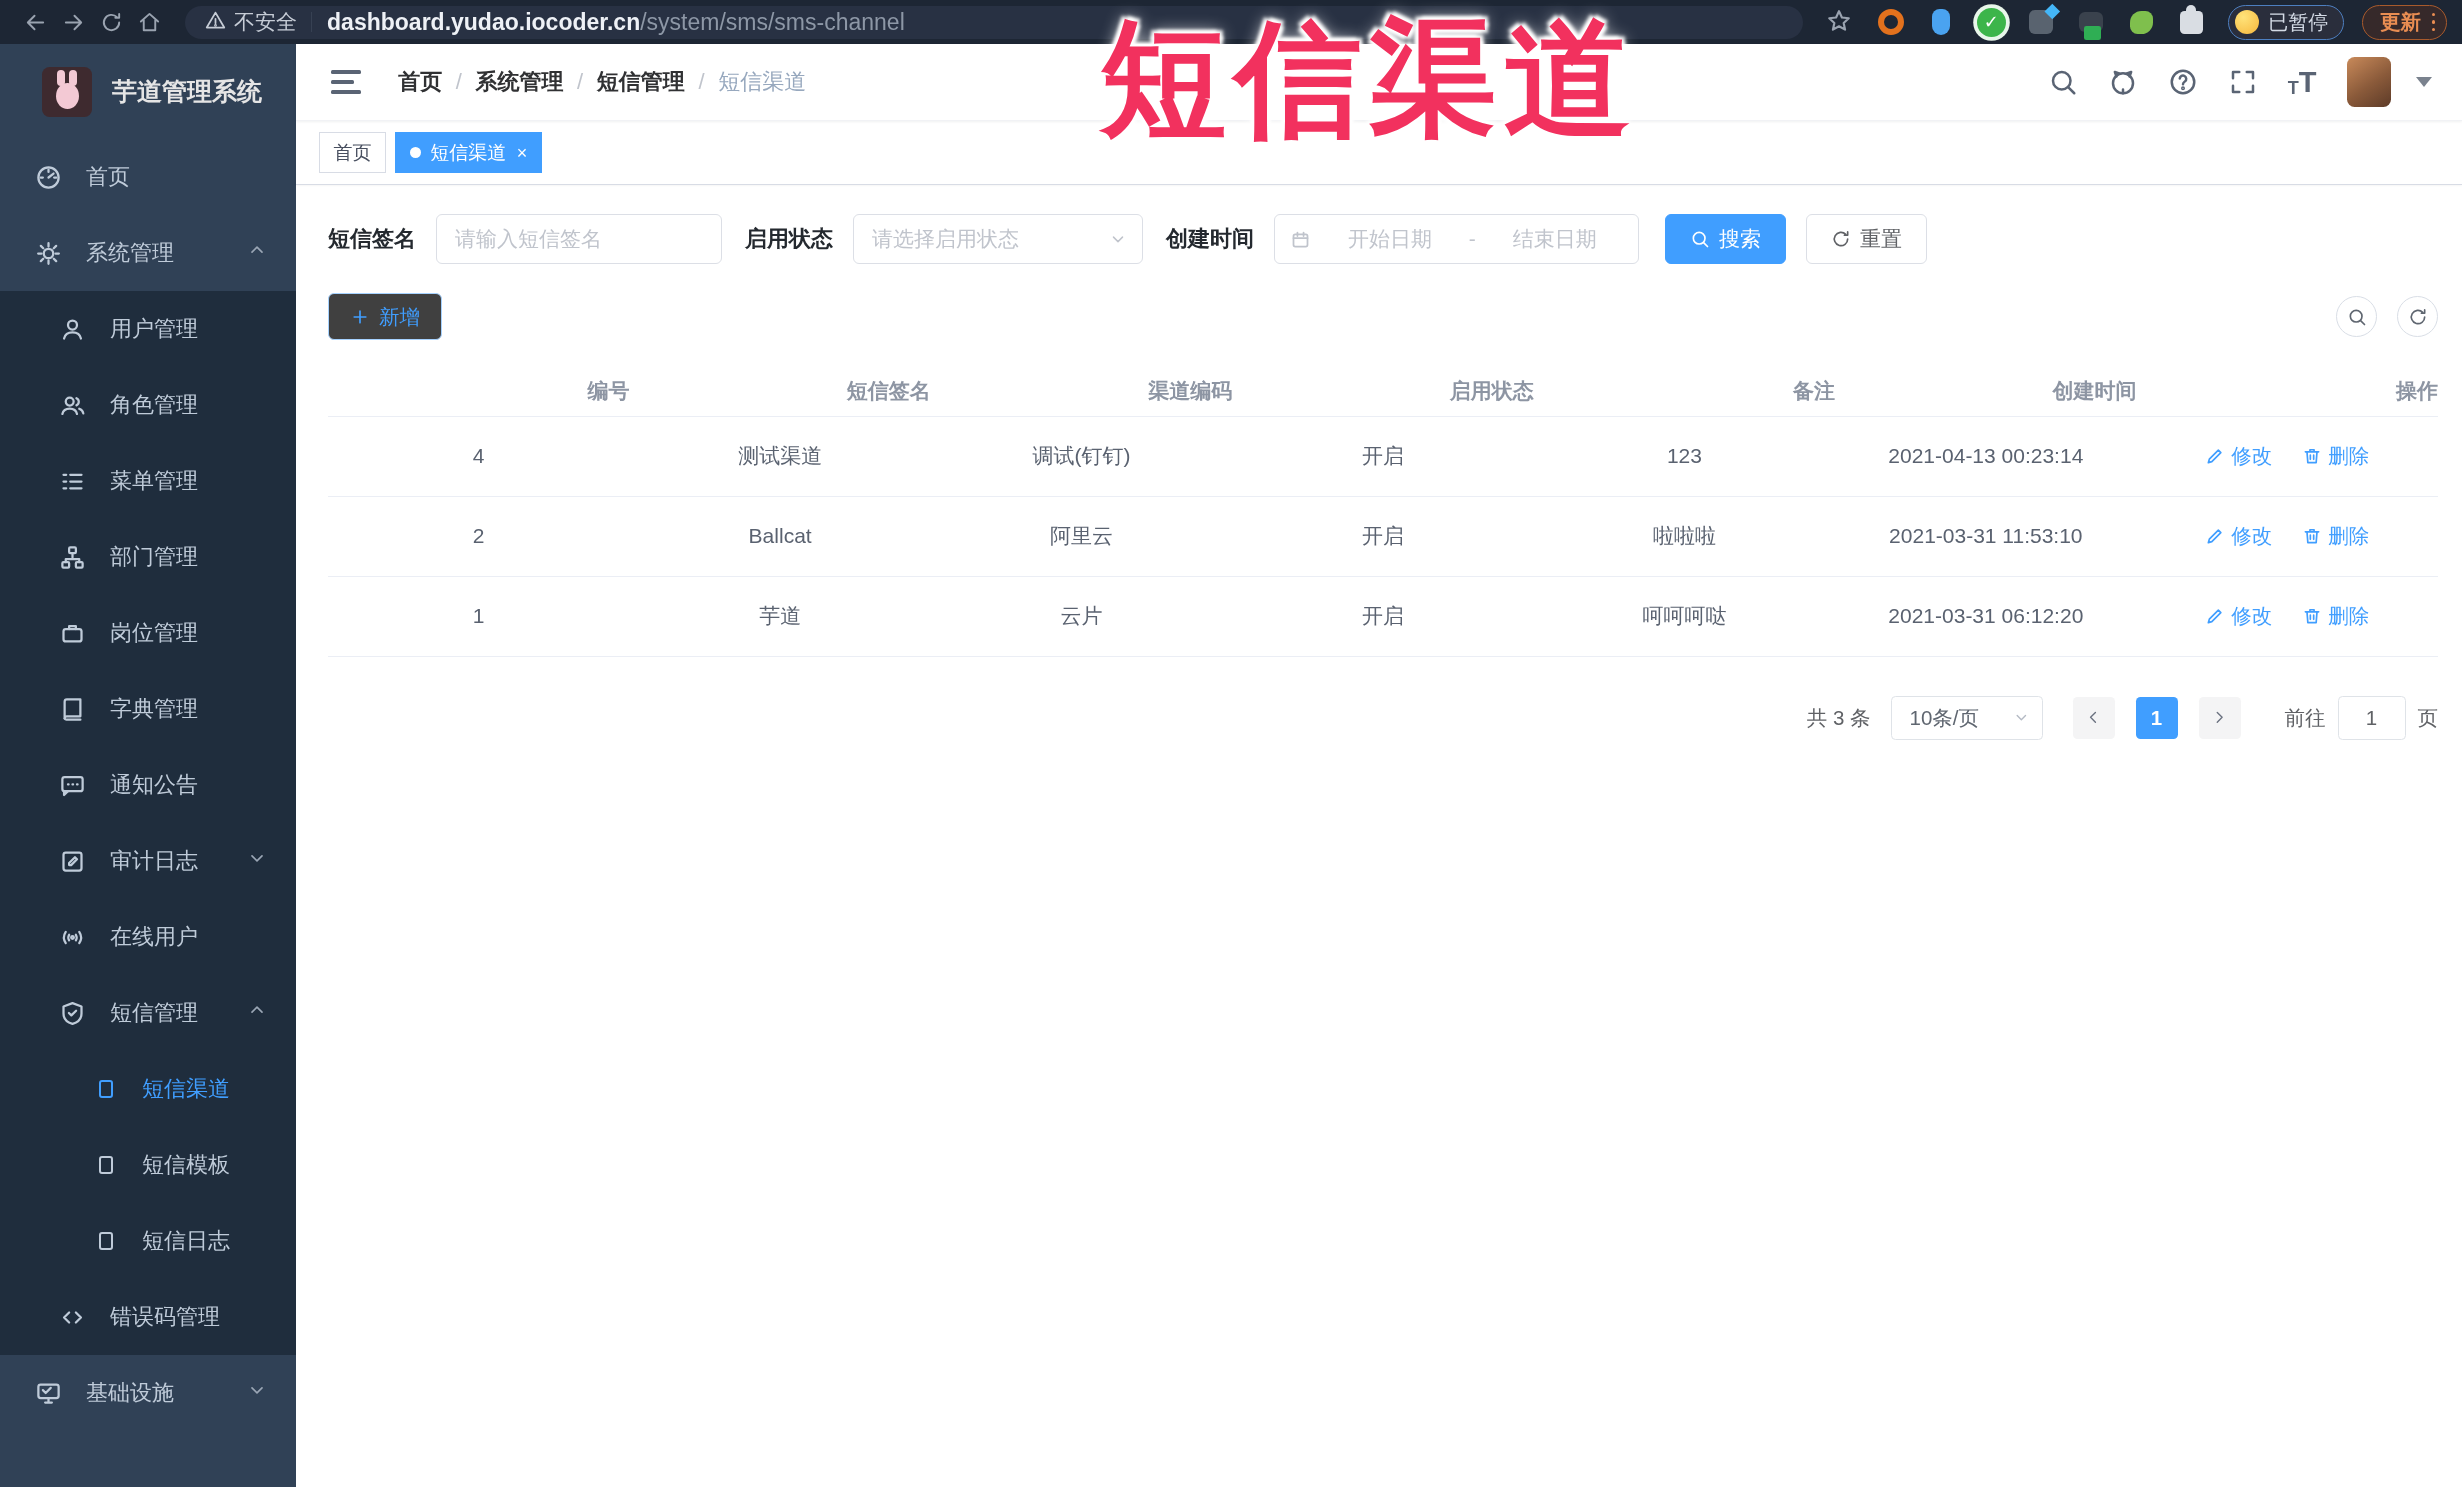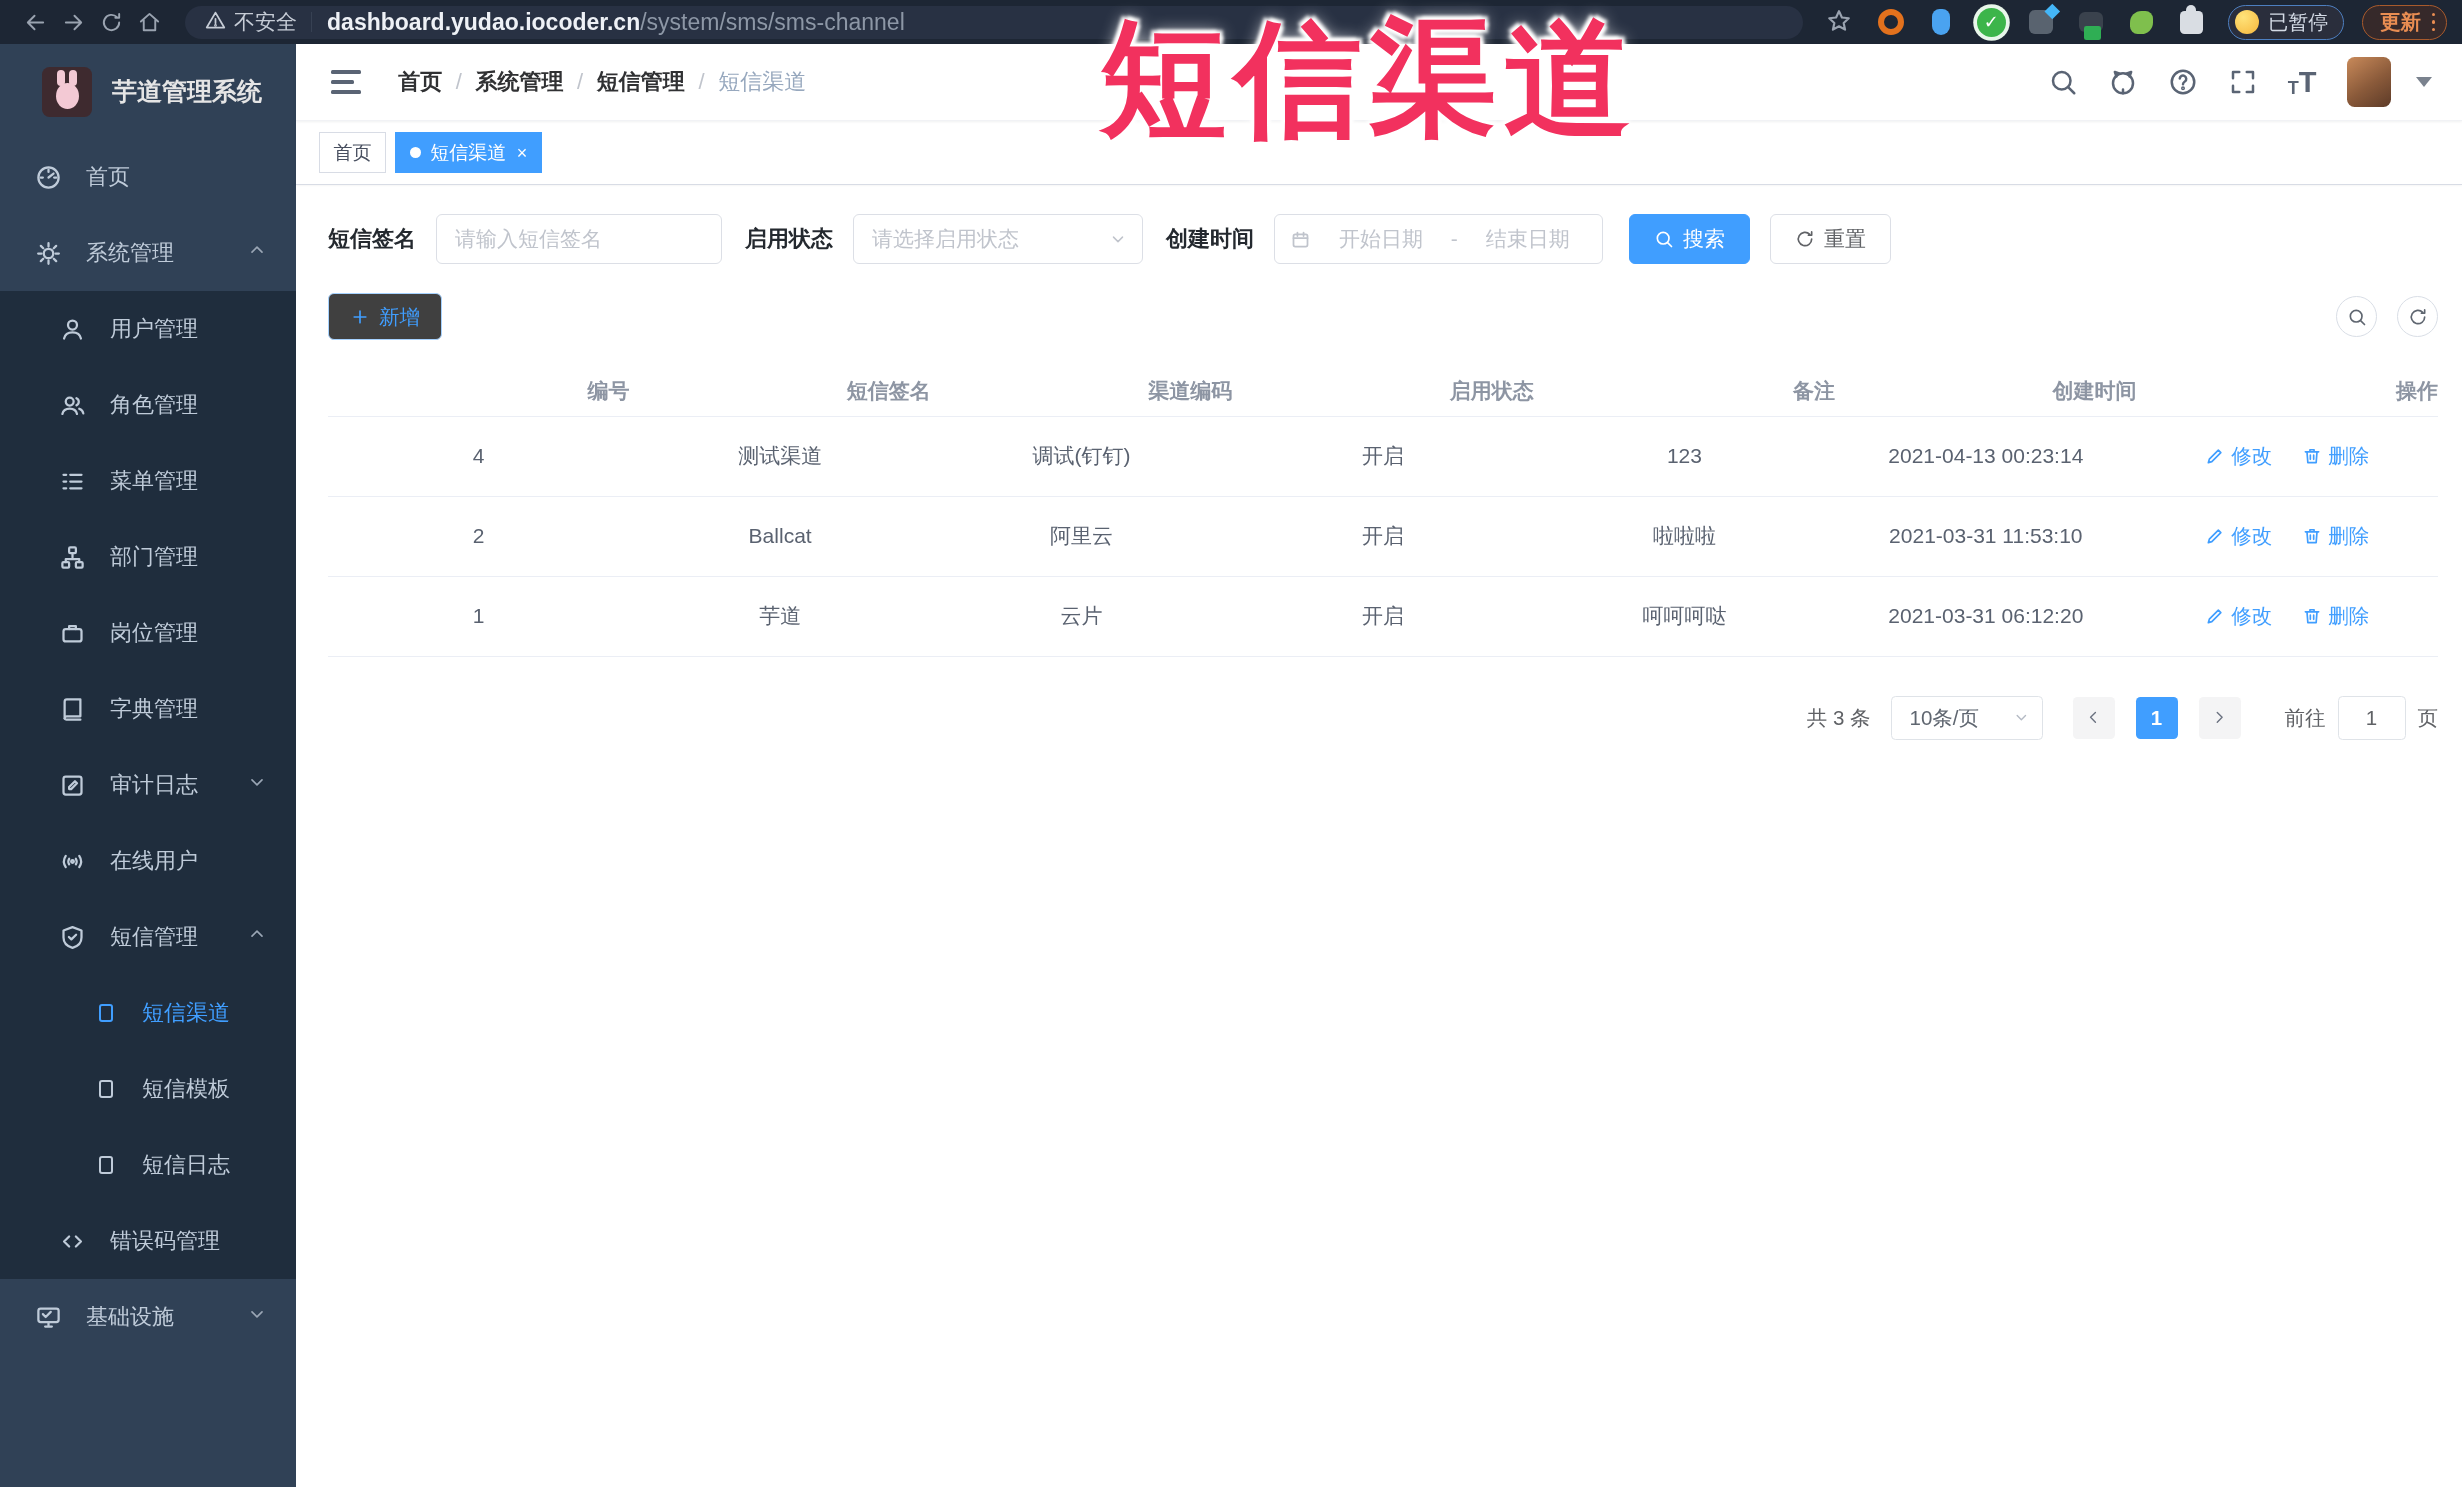--- a/index.html
+++ b/index.html
@@ -97,21 +97,21 @@
 
   .filters { display:flex; align-items:center; }
   .flabel { font-size:22px; font-weight:700; color:#24292f; margin-right:20px; white-space:nowrap; }
   .ctrl { height:50px; border:0.8px solid #dcdfe6; border-radius:6px; background:#fff;
     display:flex; align-items:center; font-size:21px; }
   .f-input { width:286px; padding:0 18px; color:#606266; }
   .f-input::placeholder { color:#c0c4cc; }
   input.ctrl { outline:none; }
   .f-select { width:290px; padding:0 15px 0 18px; color:#c0c4cc; justify-content:space-between; cursor:pointer; }
   .f-select svg { width:18px; height:18px; stroke:#c0c4cc; }
-  .f-date { width:329px; padding:12px 15px; color:#c0c4cc; gap:10.6px; cursor:pointer; }
+  .f-date { width:365px; padding:12px 15px; color:#c0c4cc; gap:10.6px; cursor:pointer; }
   .f-date svg { width:21px; height:21px; stroke:#c0c4cc; flex:0 0 auto; }
   .f-date .ph { flex:1; text-align:center; white-space:nowrap; }
   .f-date .dsep { color:#c0c4cc; }
   .gap { width:23px; flex:0 0 auto; }
   .btn { height:50px; border-radius:6px; font-size:21px; display:flex; align-items:center;
     padding:0 24px; cursor:pointer; white-space:nowrap; }
   .btn svg { width:20px; height:20px; margin-right:9px; }
   .btn.primary { background:#409eff; color:#fff; border:0.8px solid #409eff; margin-left:26px; }
   .btn.primary svg { stroke:#fff; }
   .btn.plain { background:#fff; color:#606266; border:0.8px solid #dcdfe6; margin-left:20px; }
@@ -313,20 +313,27 @@
             <path d="M9 8V5.5h6V8"></path>
           </svg>
         <span class="lbl">岗位管理</span>
       </div>
       <div class="sitem sub">
         <svg viewBox="0 0 24 24">
             <path d="M5 5a2 2 0 0 1 2-2h12v15H7a2 2 0 0 0-2 2z"></path>
             <path d="M5 20a2 2 0 0 0 2 1h12"></path>
           </svg>
         <span class="lbl">字典管理</span>
+      </div>
+      <div class="sitem sub">
+        <svg viewBox="0 0 24 24">
+            <rect x="3" y="4.5" width="18" height="12.5" rx="2"></rect>
+            <path d="M8 17l-3.5 3.5V17M8 11h.5M12 11h.5M16 11h.5"></path>
+          </svg>
+        <span class="lbl">通知公告</span>
       </div>
       <div class="sitem sub">
         <svg viewBox="0 0 24 24">
             <rect x="4" y="4" width="16" height="16" rx="2"></rect>
             <path d="M14.2 8.2l1.8 1.8-5.2 5.2H9v-1.8z"></path>
           </svg>
         <span class="lbl">审计日志</span>
         <span class="chev"><svg viewBox="0 0 24 24">
               <path d="M6 9.5l6 6 6-6"></path>
             </svg></span>

